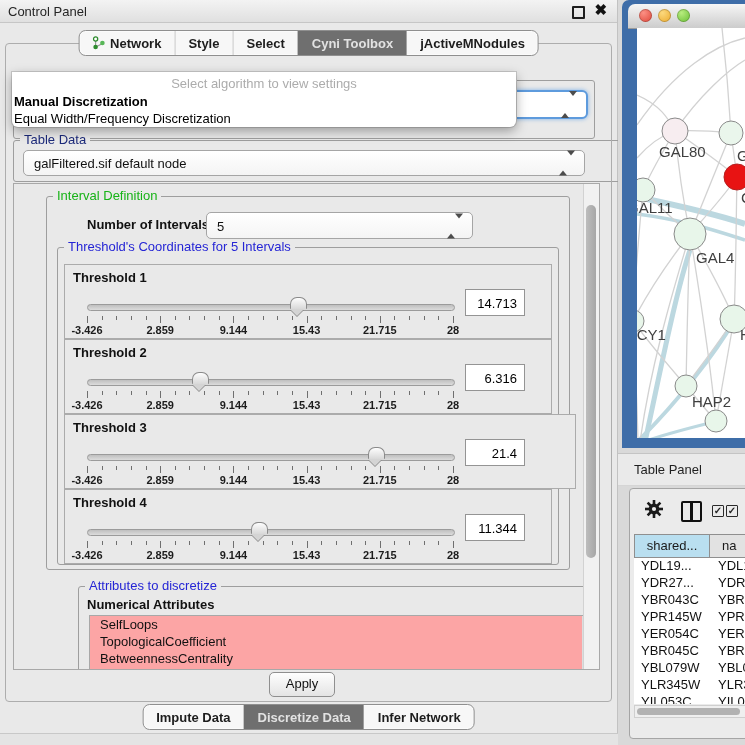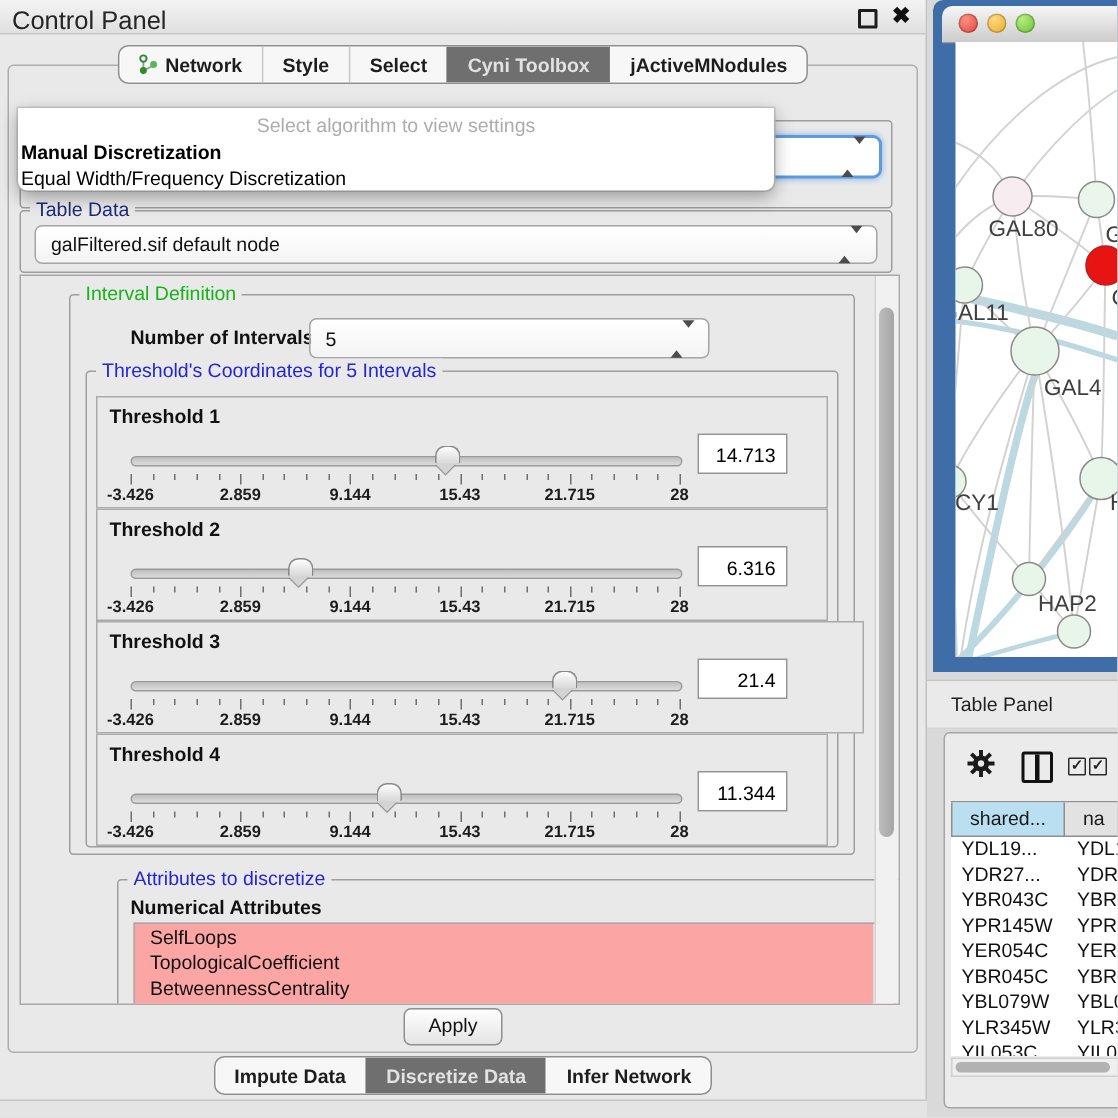--- a/index.html
+++ b/index.html
@@ -1,21 +1,21 @@
 <!DOCTYPE html>
 <html><head>
 <meta charset="utf-8">
 <style>
   html,body{margin:0;padding:0;}
   body{width:745px;height:745px;position:relative;overflow:hidden;background:#DCDCDC;
        font-family:"Liberation Sans",sans-serif;-webkit-font-smoothing:antialiased;}
   
   .cp{position:absolute;left:0;top:0;width:617px;height:733px;background:#E9E9E9;border-right:1px solid #C2C2C2;}
   .cp-titlebar{position:absolute;left:0;top:0;width:100%;height:22px;background:linear-gradient(#F3F3F3,#E0E0E0);border-bottom:1px solid #C6C6C6;}
-  .cp-title{position:absolute;left:8px;top:4px;font-size:17px;color:#252525;}
+  .cp-title{position:absolute;left:8px;top:4px;font-size:13px;color:#252525;}
   .float-btn{position:absolute;right:32px;top:6px;width:9px;height:9px;border:2px solid #1d1d1d;border-radius:1px;}
   .close-btn{position:absolute;right:10px;top:1px;font-size:15px;font-weight:bold;color:#111;}
   .tabs-row{position:absolute;display:inline-flex;border:1px solid #8F8F8F;border-radius:7px;overflow:hidden;background:#F7F7F7;height:24px;align-items:stretch;z-index:6;box-shadow:0 0 0 1px rgba(255,255,255,.5) inset;}
   #top-tabs{top:30px;left:50%;transform:translateX(-50%);}
   #bottom-tabs{top:704px;left:50%;transform:translateX(-50%);}
   .tab{display:flex;align-items:center;gap:5px;padding:0 13px;font-size:13px;font-weight:bold;color:#1d1d1d;white-space:nowrap;}
   .tab+.tab{border-left:1px solid #C9C9C9;text-align:center;}
   .tab.sel{background:#6F6F6F;color:#E2E2E2;border-left-color:transparent;}
   .tab.sel+.tab{border-left-color:transparent;}
   .outer-box{position:absolute;left:5px;top:43px;width:605px;height:657px;border:1px solid #ADADAD;border-radius:4px;z-index:1;}
@@ -133,21 +133,21 @@
   </div>
 
   <div class="popup">
     <div class="popup-placeholder">Select algorithm to view settings</div>
     <div id="popup-options">
         <div class="popup-opt bold">Manual Discretization</div>
         <div class="popup-opt">Equal Width/Frequency Discretization</div>
       </div>
   </div>
 
-  <div class="group" style="left:13px;top:140px;width:580px;height:40px;">
+  <div class="group" style="left:13px;top:140px;width:580px;height:40px;padding-left:48px;">
     <span class="group-title t-navy">Table Data</span>
     <div class="combo" style="left:9px;top:9px;width:560px;height:24px;">
       <span class="val">galFiltered.sif default node</span>
       <span class="stepper"><span class="up"></span><span class="down"></span></span>
     </div>
   </div>
 
   <div class="viewport">
 
     <div class="group" style="left:32px;top:12px;width:522px;height:372px;">

